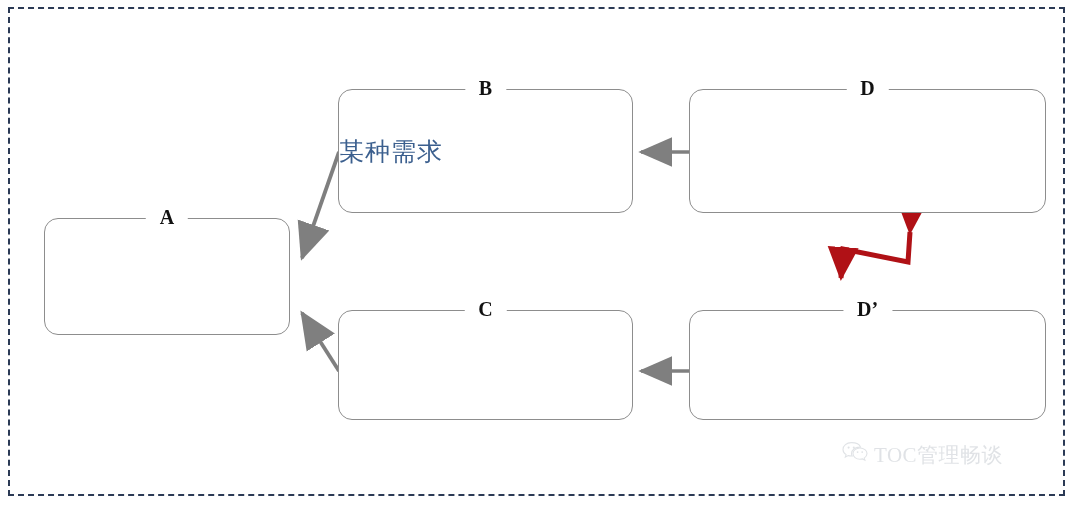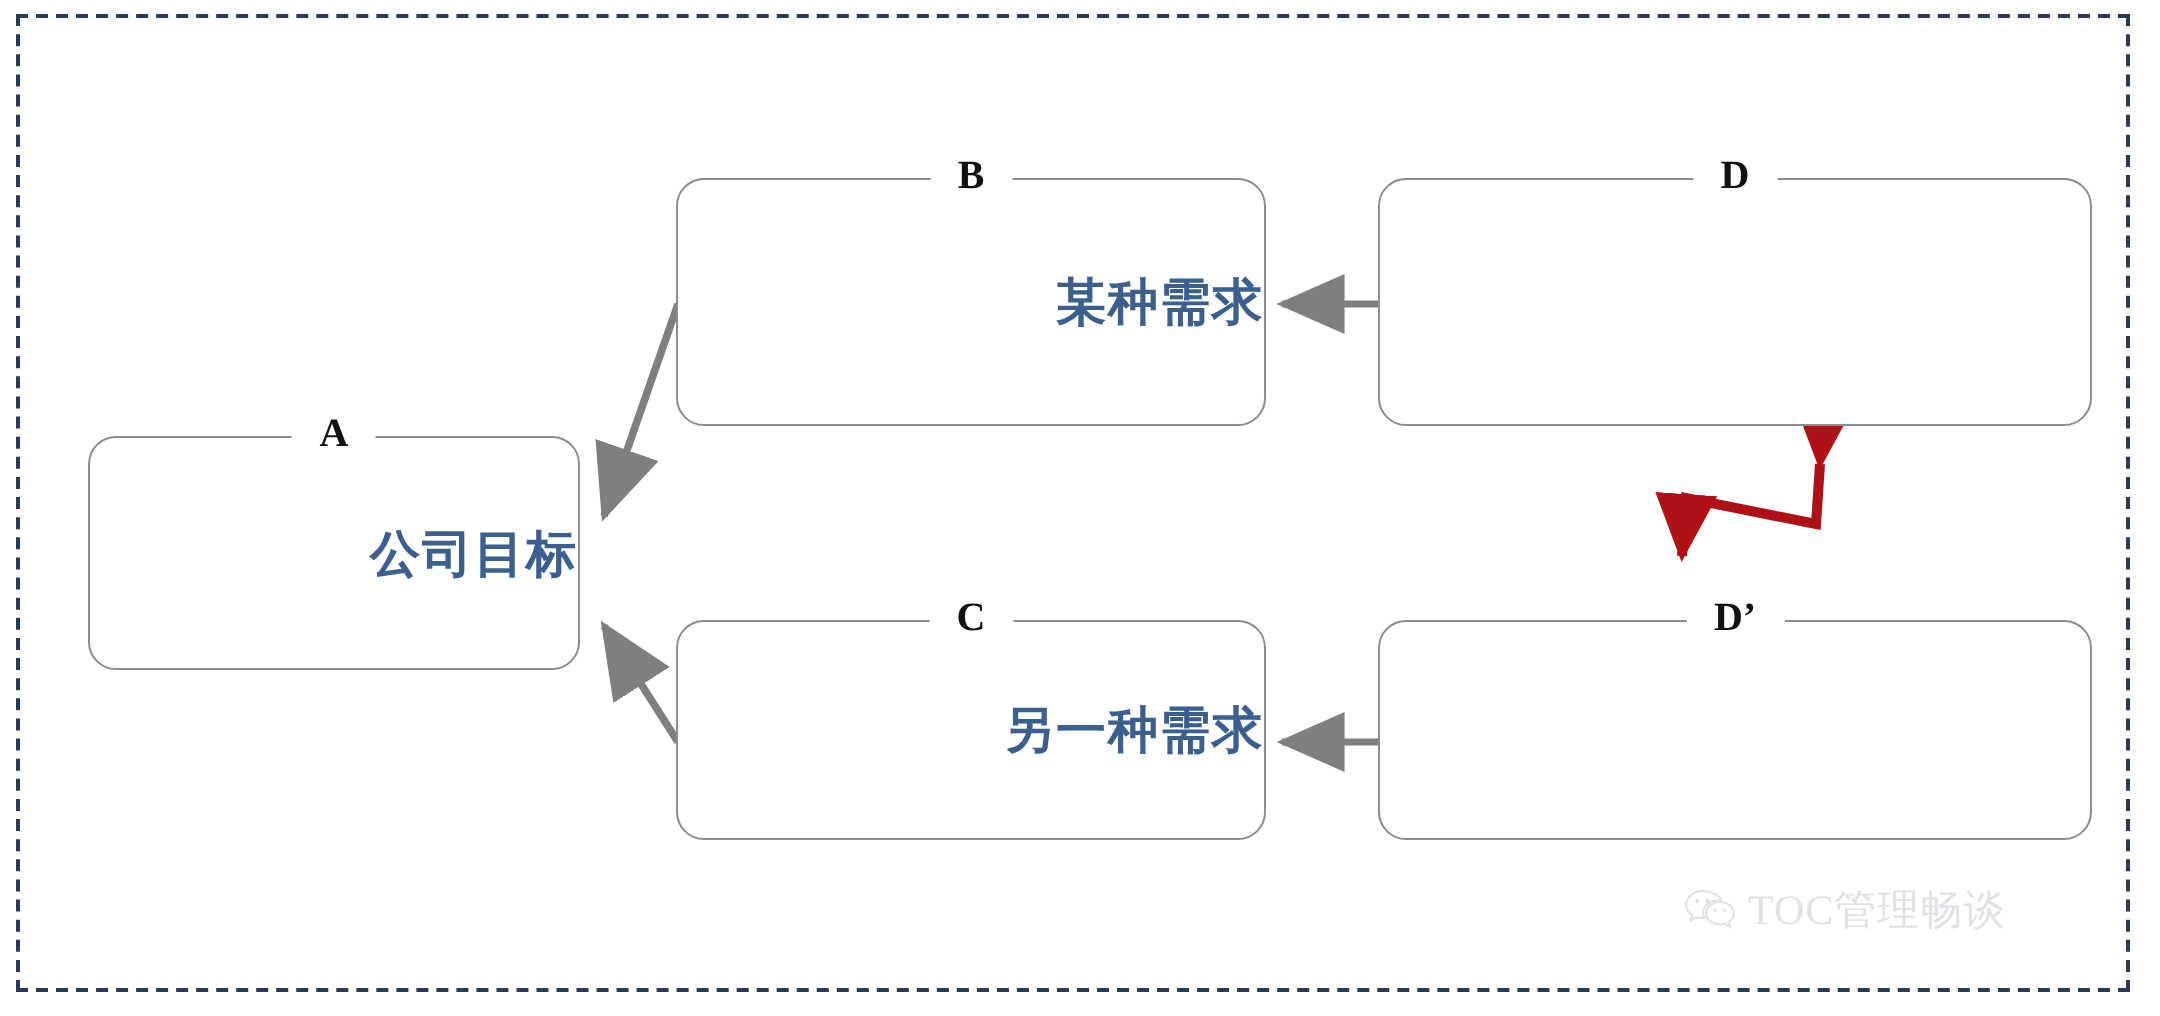--- a/index.html
+++ b/index.html
@@ -43,23 +43,23 @@
     border: 1.6px solid #8d8d8d;
     border-radius: 14px;
     background: #ffffff;
   }
   .node-text {
     position: absolute;
     left: 0;
     right: 0;
     top: 50%;
     transform: translateY(-50%);
-    text-align: right;
+    text-align: left;
     color: #3b5f8e;
-    font-weight: bold;
+    font-weight: normal;
     font-size: 25px;
     letter-spacing: 1px;
     white-space: nowrap;
   }
   
   .node-label {
     position: absolute;
     top: -13px;
     left: 50%;
     transform: translateX(-50%);
@@ -70,21 +70,20 @@
     font-size: 20px;
     line-height: 22px;
     font-family: "Liberation Serif", "DejaVu Serif", serif;
   }
   
   #watermark {
     position: absolute;
     left: 842px;
     top: 441px;
     display: flex;
-    align-items: center;
     gap: 6px;
     opacity: 0.30;
     pointer-events: none;
   }
   #watermark .wm-text {
     color: #9aa3ad;
     font-size: 21px;
     letter-spacing: 0.5px;
     white-space: nowrap;
     font-family: "Liberation Serif", "DejaVu Serif", serif;
@@ -113,31 +112,29 @@
 
     <line x1="339" y1="152" x2="302" y2="258" stroke="#7f7f7f" stroke-width="3.8" marker-end="url(#gray-head)"></line>
 
     <line x1="339" y1="371" x2="302" y2="313" stroke="#7f7f7f" stroke-width="3.8" marker-end="url(#gray-head)"></line>
 
     <path d="M910,232 L908,262 L843,249 L841,278" fill="none" stroke="#b01116" stroke-width="5" stroke-linejoin="miter" marker-start="url(#red-head)" marker-end="url(#red-head)"></path>
   </svg>
 
   <div class="node" id="node-a" style="left:44px; top:218px; width:246px; height:117px;">
     <span class="node-label">A</span>
-    <span class="node-text">公司目标</span>
   </div>
 
   <div class="node" id="node-b" style="left:338px; top:89px; width:295px; height:124px;">
     <span class="node-label">B</span>
     <span class="node-text">某种需求</span>
   </div>
 
   <div class="node" id="node-c" style="left:338px; top:310px; width:295px; height:110px;">
     <span class="node-label">C</span>
-    <span class="node-text">另一种需求</span>
   </div>
 
   <div class="node" id="node-d" style="left:689px; top:89px; width:357px; height:124px;">
     <span class="node-label">D</span>
   </div>
 
   <div class="node" id="node-dprime" style="left:689px; top:310px; width:357px; height:110px;">
     <span class="node-label">D’</span>
   </div>
 

